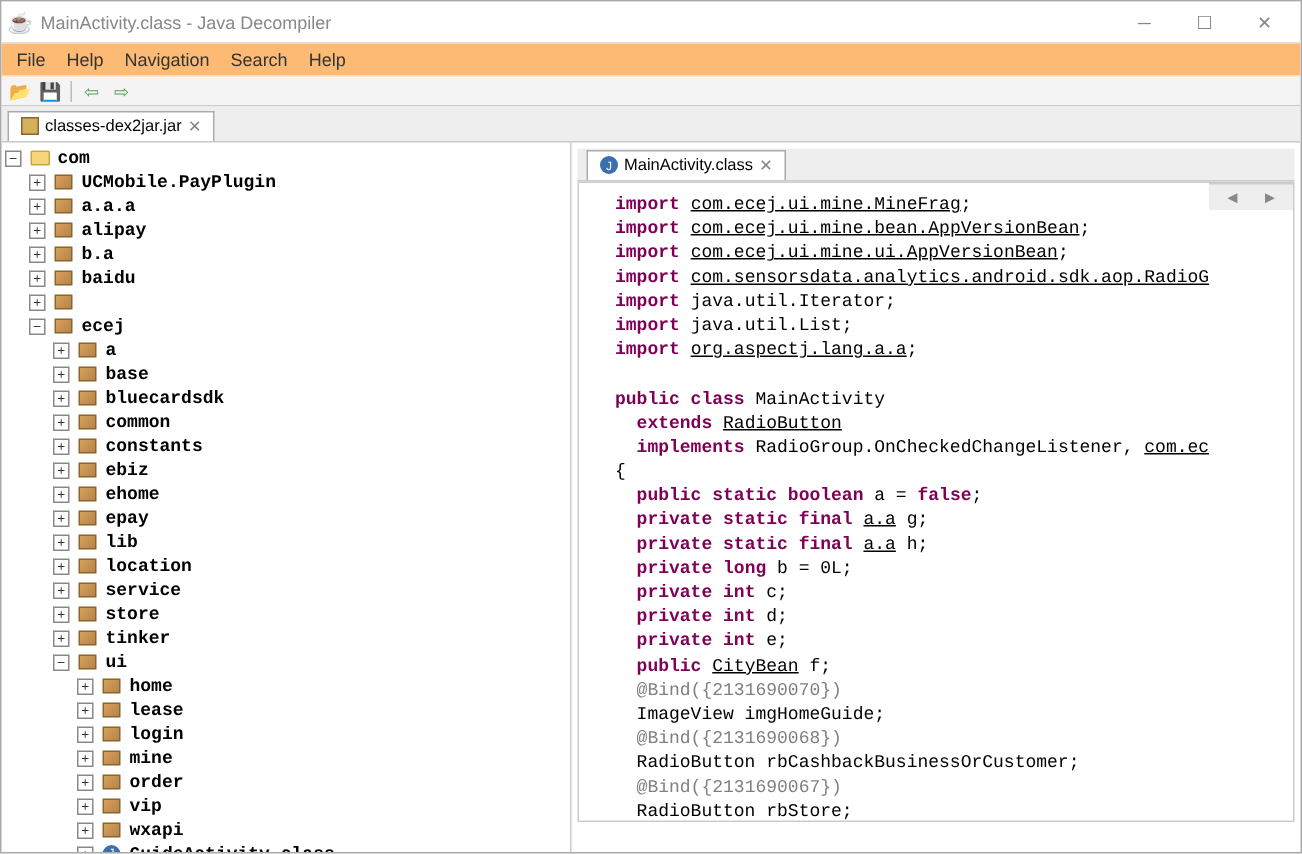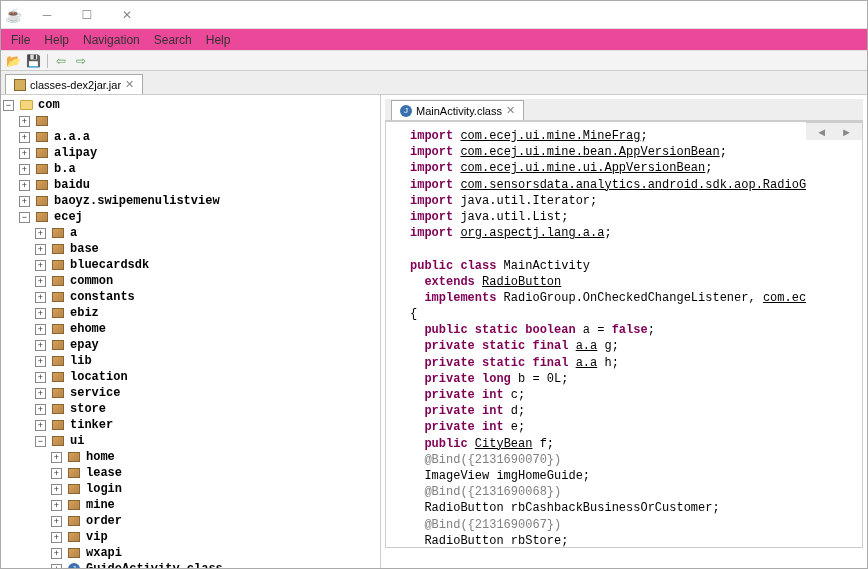--- a/index.html
+++ b/index.html
@@ -2,26 +2,26 @@
 <html><head>
 <meta charset="utf-8">
 <style>
 * { margin: 0; padding: 0; box-sizing: border-box; }
 body { font-family: "Segoe UI", Tahoma, sans-serif; font-size: 12px; background: #fff; width: 868px; height: 569px; overflow: hidden; border: 1px solid #aaa; }
 .titlebar { height: 28px; background: #fff; display: flex; align-items: center; padding: 0 4px; border-bottom: 1px solid #e0e0e0; }
 .titlebar .app-icon { width: 16px; height: 16px; margin-right: 6px; }
 .titlebar .title { flex: 1; color: #888; font-size: 12px; }
 .titlebar .winbtns { display: flex; gap: 0; }
 .titlebar .winbtn { width: 40px; height: 24px; display: flex; align-items: center; justify-content: center; color: #888; cursor: pointer; }
-.menubar { height: 22px; background: #ec4899; display: flex; align-items: center; padding: 0 4px; gap: 2px; border-bottom: 1px solid #e0e0e0; }
+.menubar { height: 22px; background: #fdba74; display: flex; align-items: center; padding: 0 4px; gap: 2px; border-bottom: 1px solid #e0e0e0; }
 .menubar .menuitem { padding: 2px 6px; cursor: pointer; color: #333; }
 .toolbar { height: 20px; background: #f4f4f4; display: flex; align-items: center; padding: 0 4px; gap: 2px; border-bottom: 1px solid #ccc; }
 .toolbar .tbtn { width: 18px; height: 16px; display: inline-flex; align-items: center; justify-content: center; cursor: pointer; }
 .tabbar-outer { height: 24px; background: #eee; border-bottom: 1px solid #ccc; display: flex; align-items: flex-end; padding: 0 4px; }
-.filetab { background: #fff; border: 1px solid #aaa; border-bottom: none; padding: 3px 8px; display: flex; align-items: center; gap: 4px; font-size: 11px; }
+.filetab { background: #fff; border: 1px solid #aaa; border-bottom: none; padding: 3px 8px; display: flex; gap: 4px; font-size: 11px; }
 .filetab .close-x { color: #888; cursor: pointer; font-size: 11px; }
 .main { display: flex; height: calc(100% - 28px - 22px - 20px - 24px); }
 .left-pane { width: 380px; border-right: 1px solid #ccc; overflow: auto; background: #fff; position: relative; }
 .right-pane { flex: 1; display: flex; flex-direction: column; overflow: hidden; }
 .left-pane::-webkit-scrollbar, .code-area::-webkit-scrollbar, .code-scroll::-webkit-scrollbar { width: 16px; height: 16px; }
 .left-pane::-webkit-scrollbar-thumb, .code-area::-webkit-scrollbar-thumb, .code-scroll::-webkit-scrollbar-thumb { background: #c0c0c0; border: 1px solid #aaa; }
 .left-pane::-webkit-scrollbar-track, .code-area::-webkit-scrollbar-track, .code-scroll::-webkit-scrollbar-track { background: #f0f0f0; }
 .tree { font-family: "Courier New", monospace; font-size: 12px; padding: 2px; user-select: none; white-space: nowrap; }
 .tree .node { display: flex; align-items: center; height: 16px; line-height: 16px; }
 .tree .toggle { width: 11px; height: 11px; border: 1px solid #888; display: inline-flex; align-items: center; justify-content: center; font-size: 9px; line-height: 1; margin-right: 4px; background: #fff; color: #333; font-family: sans-serif; cursor: pointer; }
@@ -45,20 +45,21 @@
 .ic-open { color: #c77b2a; }
 .ic-disk { color: #5577aa; }
 .ic-back { color: #5a9e5a; }
 .ic-fwd { color: #5a9e5a; }
 </style>
 </head>
 <body>
 
 <div class="titlebar">
   <span class="app-icon ic-cup">☕</span>
+  <span class="title">MainActivity.class - Java Decompiler</span>
   <div class="winbtns">
     <div class="winbtn">─</div>
     <div class="winbtn">☐</div>
     <div class="winbtn">✕</div>
   </div>
 </div>
 
 <div class="menubar">
   <span class="menuitem">File</span>
   <span class="menuitem">Help</span>
@@ -92,20 +93,21 @@
     <span class="icon">
             <span class="ic-folder"></span>
           </span>
     <span class="label ">com</span>
   </div>
         <div class="node" style="padding-left:16px">
     <span class="toggle ">+</span>
     <span class="icon">
             <span class="ic-pkg"></span>
           </span>
+    <span class="label ">UCMobile.PayPlugin</span>
   </div>
         <div class="node" style="padding-left:16px">
     <span class="toggle ">+</span>
     <span class="icon">
             <span class="ic-pkg"></span>
           </span>
     <span class="label ">a.a.a</span>
   </div>
         <div class="node" style="padding-left:16px">
     <span class="toggle ">+</span>
@@ -126,21 +128,20 @@
     <span class="icon">
             <span class="ic-pkg"></span>
           </span>
     <span class="label ">baidu</span>
   </div>
         <div class="node" style="padding-left:16px">
     <span class="toggle ">+</span>
     <span class="icon">
             <span class="ic-pkg"></span>
           </span>
-    <span class="label ">baoyz.swipemenulistview</span>
   </div>
         <div class="node" style="padding-left:16px">
     <span class="toggle ">−</span>
     <span class="icon">
             <span class="ic-pkg"></span>
           </span>
     <span class="label ">ecej</span>
   </div>
         <div class="node" style="padding-left:32px">
     <span class="toggle ">+</span>

